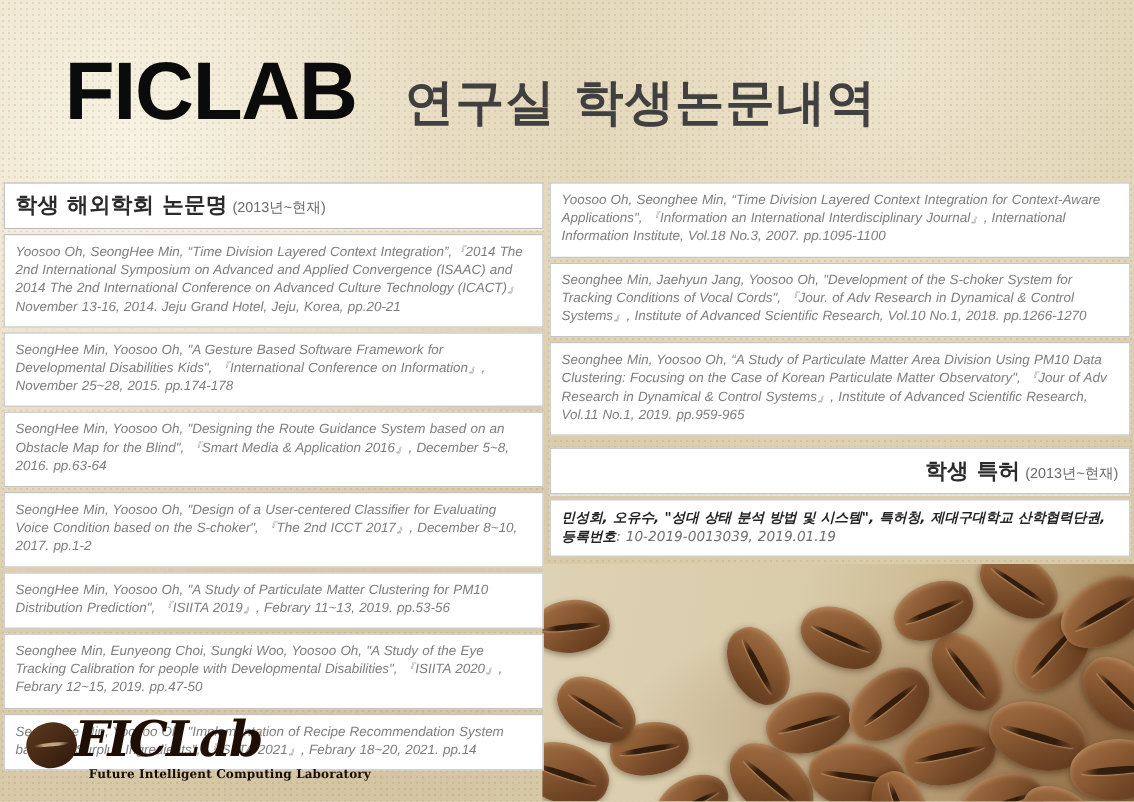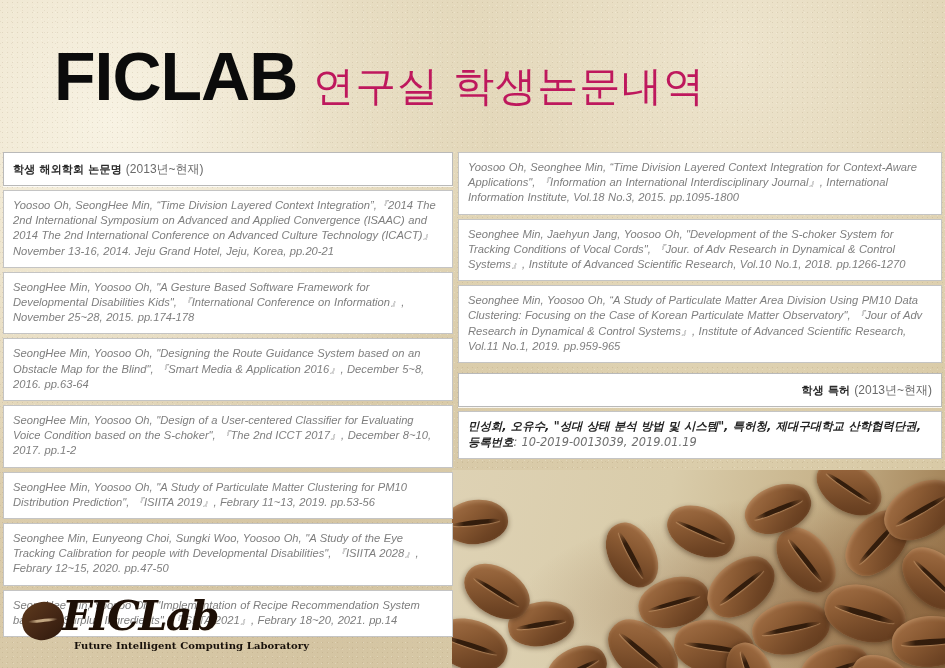--- a/index.html
+++ b/index.html
@@ -79,43 +79,44 @@
   #title-main {
     font-size: 68px;
     font-weight: 700;
     letter-spacing: -1px;
     color: #0b0b0b;
     line-height: 1;
     font-family: "Liberation Sans", "DejaVu Sans", sans-serif;
   }
   #title-sub {
     font-size: 41px;
-    font-weight: 400;
-    color: #be185d;
+    font-weight: 700;
+    color: #404040;
     line-height: 1;
     letter-spacing: 1px;
     font-family: "DejaVu Sans", "Liberation Sans", sans-serif;
+    margin-left: 24px;
   }
 
   
   #col-left  { position: absolute; left: 3px;   top: 152px; width: 450px; }
   #col-right { position: absolute; left: 458px; top: 152px; width: 484px; }
 
   .sec-head {
     background: #ffffff;
     border: 1px solid #b9b9b9;
     box-shadow: 0 1px 0 rgba(255,255,255,.8);
     padding: 6px 9px 7px 9px;
     margin-bottom: 4px;
     white-space: nowrap;
     overflow: hidden;
   }
   .sec-head .kr {
     font-family: "DejaVu Sans", "Liberation Sans", sans-serif;
-    font-size: 11px;
+    font-size: 18px;
     font-weight: 700;
     color: #2b2b2b;
     letter-spacing: .2px;
   }
   .sec-head .yr {
     font-family: "Liberation Sans", "DejaVu Sans", sans-serif;
     font-size: 12px;
     font-weight: 400;
     color: #6a6a6a;
     margin-left: 4px;
@@ -229,26 +230,26 @@
 
 <div id="col-left">
   <div class="sec-head">
     <span class="kr">학생 해외학회 논문명</span><span class="yr">(2013년~현재)</span>
   </div>
   <div class="entry">Yoosoo Oh, SeongHee Min, “Time Division Layered Context Integration”,『2014 The 2nd International Symposium on Advanced and Applied Convergence (ISAAC) and 2014 The 2nd International Conference on Advanced Culture Technology (ICACT)』 November 13-16, 2014. Jeju Grand Hotel, Jeju, Korea,  pp.20-21</div>
   <div class="entry">SeongHee Min, Yoosoo Oh, "A Gesture Based Software Framework for Developmental Disabilities Kids", 『International Conference on Information』, November 25~28, 2015. pp.174-178</div>
   <div class="entry">SeongHee Min, Yoosoo Oh, "Designing the Route Guidance System based on an Obstacle Map for the Blind", 『Smart Media &amp; Application 2016』, December 5~8, 2016. pp.63-64</div>
   <div class="entry">SeongHee Min, Yoosoo Oh, "Design of a User-centered Classifier for Evaluating Voice Condition based on the S-choker", 『The 2nd ICCT 2017』, December 8~10, 2017. pp.1-2</div>
   <div class="entry">SeongHee Min, Yoosoo Oh, "A Study of Particulate Matter Clustering for PM10 Distribution Prediction", 『ISIITA 2019』, Febrary 11~13, 2019. pp.53-56</div>
-  <div class="entry">Seonghee Min, Eunyeong Choi, Sungki Woo, Yoosoo Oh, "A Study of the Eye Tracking Calibration for people with Developmental Disabilities", 『ISIITA 2028』, Febrary 12~15, 2020. pp.47-50</div>
+  <div class="entry">Seonghee Min, Eunyeong Choi, Sungki Woo, Yoosoo Oh, "A Study of the Eye Tracking Calibration for people with Developmental Disabilities", 『ISIITA 2020』, Febrary 12~15, 2019. pp.47-50</div>
   <div class="entry">SeongHee Min, Yoosoo Oh, "Implementation of Recipe Recommendation System based on Surplus Ingredients", 『ISIITA 2021』, Febrary 18~20, 2021. pp.14</div>
 </div>
 
 <div id="col-right">
-  <div class="entry">Yoosoo Oh, Seonghee Min,  “Time Division Layered Context Integration for Context-Aware Applications", 『Information an International Interdisciplinary Journal』, International Information Institute, Vol.18 No.3, 2015.  pp.1095-1800</div>
+  <div class="entry">Yoosoo Oh, Seonghee Min,  “Time Division Layered Context Integration for Context-Aware Applications", 『Information an International Interdisciplinary Journal』, International Information Institute, Vol.18 No.3, 2007.  pp.1095-1100</div>
   <div class="entry">Seonghee Min, Jaehyun Jang, Yoosoo Oh, "Development of the S-choker System for Tracking Conditions of Vocal Cords", 『Jour. of Adv Research in Dynamical &amp; Control Systems』, Institute of Advanced Scientific Research, Vol.10 No.1, 2018.  pp.1266-1270</div>
   <div class="entry">Seonghee Min, Yoosoo Oh,  “A Study of Particulate Matter Area Division Using PM10 Data Clustering: Focusing on the Case of Korean Particulate Matter Observatory", 『Jour of Adv Research in Dynamical &amp; Control Systems』, Institute of Advanced Scientific Research, Vol.11 No.1, 2019.  pp.959-965</div>
 
   <div class="sec-head" id="patent-head">
     <span class="kr">학생 특허</span><span class="yr">(2013년~현재)</span>
   </div>
   <div class="entry kr-bold"><b>민성회, 오유수, "성대 상태 분석 방법 및 시스템", 특허청, 제대구대학교 산학협력단권, 등록번호</b><span>: 10-2019-0013039, 2019.01.19</span></div>
 </div>
 
 <div id="logo-block">

